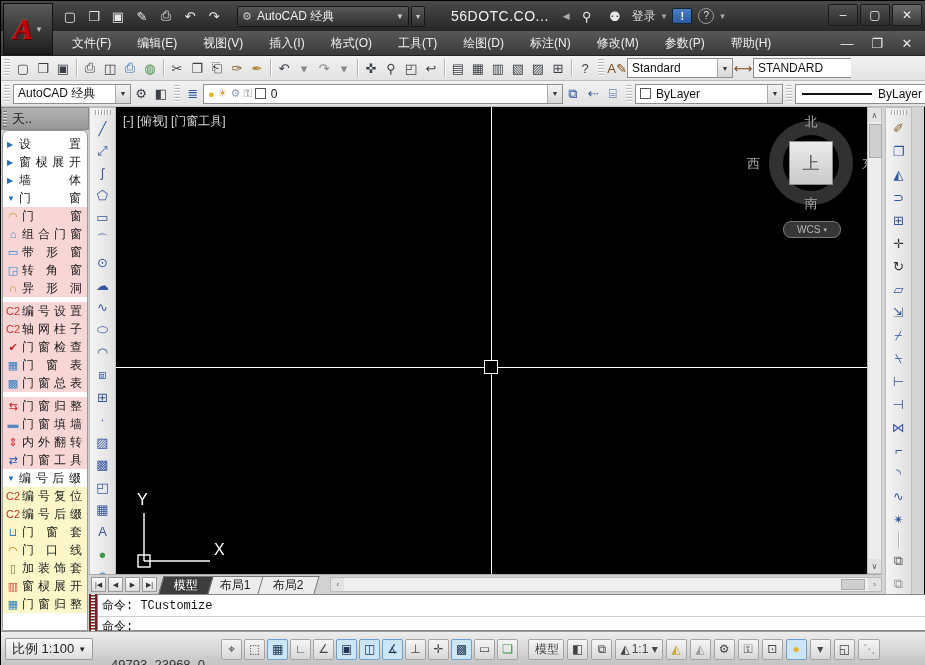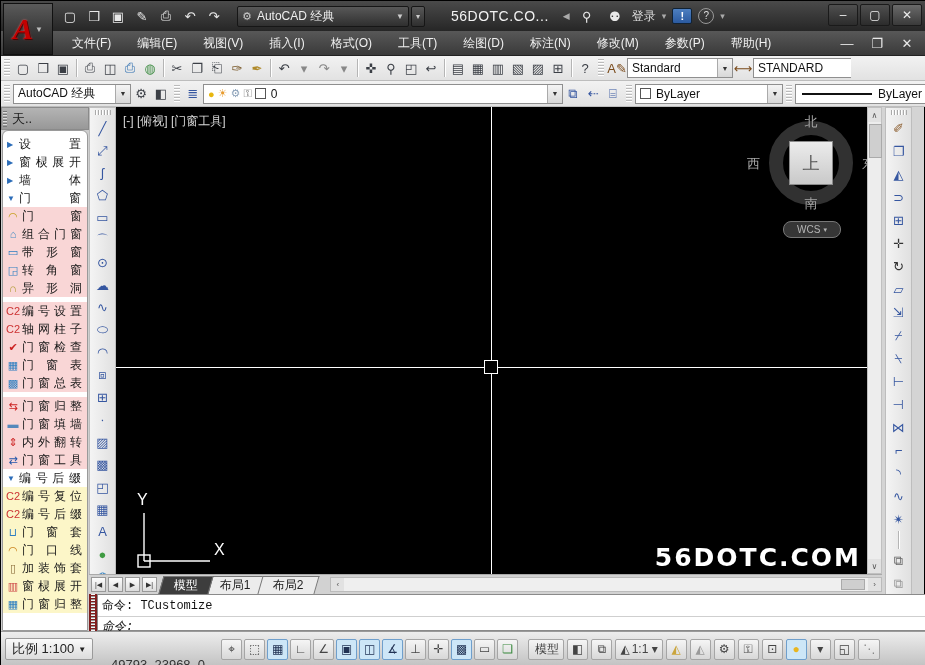--- a/index.html
+++ b/index.html
@@ -130,21 +130,21 @@
   #hscroll .right{position:absolute;right:0;top:0;}
   #hthumb{position:absolute;right:16px;top:1px;width:24px;height:11px;background:#cfcfcf;border:1px solid #aaa;}
 
   
   #cmdwin{left:88px;top:593px;width:837px;height:37px;background:#7f1d1d;display:flex;}
   #cmd-grip{width:8px;background:repeating-linear-gradient(#9a9a9a 0 1px,#f5f5f5 1px 2px,transparent 2px 3px);
     background-size:4px 3px;background-repeat:repeat-y;background-position:2px 2px;}
   #cmd-box{flex:1;background:#fff;border:1px solid #8a8a8a;font-family:"Liberation Mono","DejaVu Sans Mono",monospace;
     font-size:12px;color:#111;display:flex;flex-direction:column;}
   #cmd-hist{flex:1;padding:2px 4px;border-bottom:1px solid #cfcfcf;}
-  #cmd-line{height:17px;padding:1px 4px;font-style:italic;}
+  #cmd-line{height:17px;padding:1px 4px;}
 
   
   #statusbar{left:0;top:630px;width:925px;height:35px;background:linear-gradient(#ededed,#c2c2c2);
     border-top:1px solid #9a9a9a;display:flex;align-items:center;padding:0 4px;color:#222;}
   #scale-btn{height:22px;display:flex;align-items:center;gap:4px;padding:0 6px;border:1px solid #9a9a9a;
     background:linear-gradient(#fafafa,#dcdcdc);border-radius:2px;font-size:13px;}
   #scale-btn .arr{font-size:8px;}
   #coords{margin-left:8px;padding:3px 10px;font-size:13px;color:#333;margin-top:31px;}
   #togglebox{display:flex;gap:2px;margin-left:6px;}
   .tog{width:21px;height:21px;display:flex;align-items:center;justify-content:center;font-size:12px;
@@ -592,21 +592,20 @@
       <span>WCS</span>
       <span class="arr">▾</span>
     </div>
     <svg class="abs" style="left:8px;top:378px" width="120" height="86">
       <line x1="20" y1="28" x2="20" y2="76" stroke="#fff" stroke-width="1.4"></line>
       <line x1="20" y1="76" x2="86" y2="76" stroke="#fff" stroke-width="1.4"></line>
       <rect x="14" y="70" width="12" height="12" fill="none" stroke="#fff" stroke-width="1.4"></rect>
       <text x="13" y="20" fill="#fff" font-size="16" font-family="Liberation Sans, sans-serif">Y</text>
       <text x="90" y="70" fill="#fff" font-size="16" font-family="Liberation Sans, sans-serif">X</text>
     </svg>
-    <div id="watermark">56DOTC.COM</div>
   </div>
 
   <div id="vscroll" class="abs">
     <div class="scr-btn">∧</div>
     <div id="vthumb"></div>
     <div class="scr-btn down">∨</div>
   </div>
 
   <div id="modbar" class="abs vbar">
       <div class="ico">

